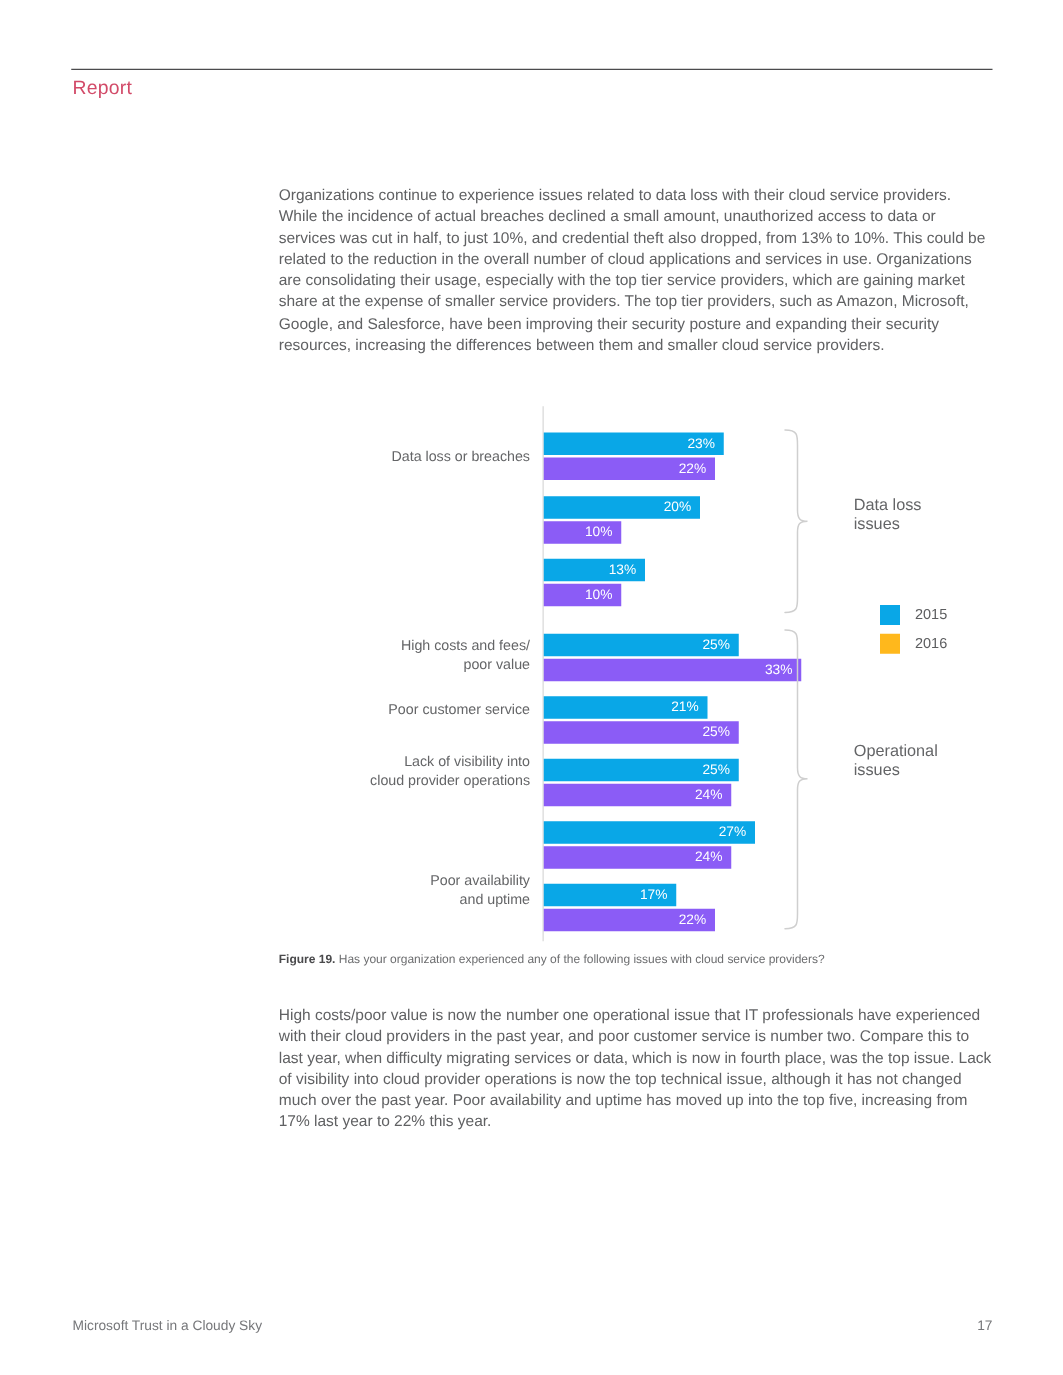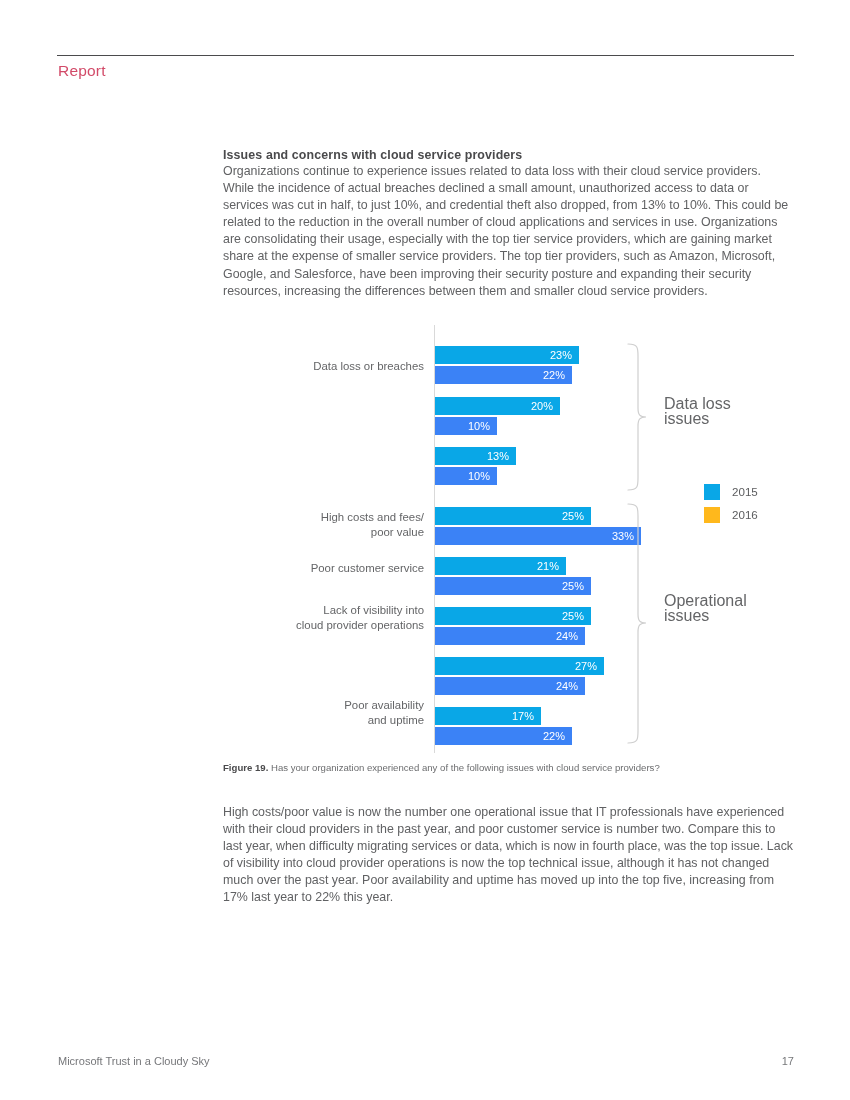--- a/index.html
+++ b/index.html
@@ -86,21 +86,21 @@
     left: 228px;
     width: 196px;
   }
   .bar {
     position: absolute;
     left: 435px;
     height: 18px;
     border-radius: 0;
   }
   .bar.y2015 { background: #09a7e7; }
-  .bar.y2016 { background: #3b82f6; }
+  .bar.y2016 { background: #8b5cf6; }
   .bar-label {
     position: absolute;
     right: 7px;
     top: 50%;
     transform: translateY(-50%);
     font-size: 11px;
     color: #ffffff;
     white-space: nowrap;
   }
 
@@ -128,24 +128,25 @@
     color: #5c5d5f;
   }
 
   
   .brace {
     position: absolute;
     color: #cfcfcf;
   }
   .group-label {
     position: absolute;
-    font-size: 16px;
+    font-size: 13px;
     line-height: 14.6px;
     color: #646567;
     width: 110px;
+    margin-left: 19px;
   }
 
   
   .figure-caption {
     position: absolute;
     left: 223px;
     top: 761px;
     width: 572px;
     font-size: 9.6px;
     color: #6c6d6f;
@@ -184,21 +185,20 @@
     color: #76777a;
   }
 </style>
 </head>
 <body>
 
 <div class="header-rule"></div>
 <div class="page-kicker">Report</div>
 
 <div class="content">
-  <h2 class="section-heading">Issues and concerns with cloud service providers</h2>
   <p class="body-para">Organizations continue to experience issues related to data loss with their cloud service providers. While the incidence of actual breaches declined a small amount, unauthorized access to data or services was cut in half, to just 10%, and credential theft also dropped, from 13% to 10%. This could be related to the reduction in the overall number of cloud applications and services in use. Organizations are consolidating their usage, especially with the top tier service providers, which are gaining market share at the expense of smaller service providers. The top tier providers, such as Amazon, Microsoft, Google, and Salesforce, have been improving their security posture and expanding their security resources, increasing the differences between them and smaller cloud service providers.</p>
 </div>
 
 <div class="chart">
   <div class="axis-line"></div>
 
   <div class="cat-wrap" style="top:0;height:440px;">
     <div class="cat-label" style="top:37px;"><span>Data loss or breaches</span></div>
     <div class="cat-label" style="top:188px;">High costs and fees/<br>poor value</div>
     <div class="cat-label" style="top:239px;"><span>Poor customer service</span></div>

